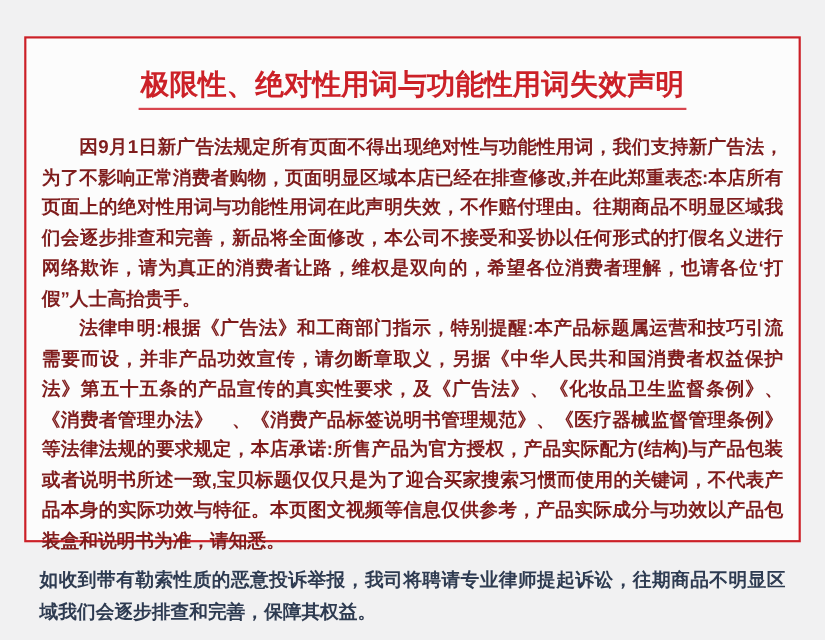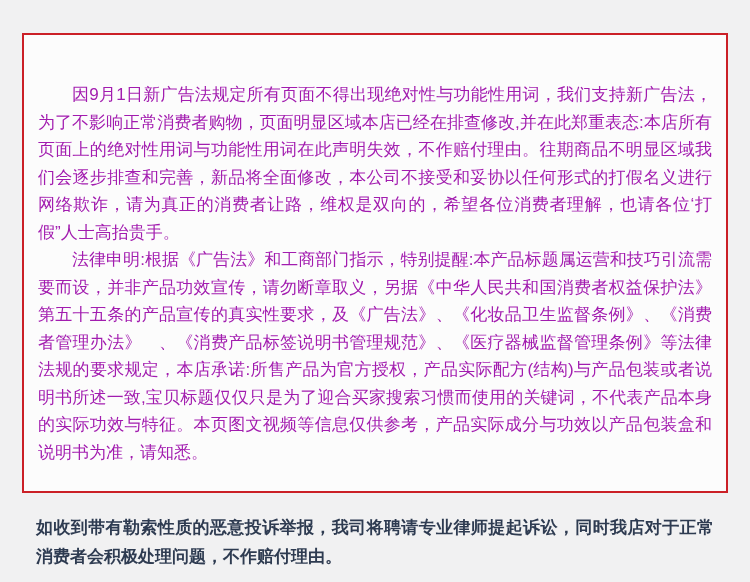--- a/index.html
+++ b/index.html
@@ -38,24 +38,24 @@
     font-size: 26px;
     line-height: 30px;
     font-weight: bold;
     color: #cc2128;
     padding: 0 2px 7px 2px;
     border-bottom: 2px solid #d8454e;
     white-space: nowrap;
   }
   .notice-paragraph {
     margin: 0;
-    color: #a21caf;
+    color: #7f1d1d;
     font-size: 17px;
     line-height: 27.5px;
-    font-weight: normal;
+    font-weight: bold;
     text-indent: 2em;
     text-align: justify;
   }
   .notice-paragraph.first {
     margin-top: 20px;
   }
   .notice-paragraph.second {
   }
   .footer-note {
     position: absolute;
@@ -70,22 +70,25 @@
     text-align: justify;
   }
 </style>
 </head>
 <body>
 
 <div class="page">
 
   <div class="notice-card">
 
+    <div class="title-wrap">
+      <span class="notice-title">极限性、绝对性用词与功能性用词失效声明</span>
+    </div>
 
     <p class="notice-paragraph first">因9月1日新广告法规定所有页面不得出现绝对性与功能性用词，我们支持新广告法，为了不影响正常消费者购物，页面明显区域本店已经在排查修改,并在此郑重表态:本店所有页面上的绝对性用词与功能性用词在此声明失效，不作赔付理由。往期商品不明显区域我们会逐步排查和完善，新品将全面修改，本公司不接受和妥协以任何形式的打假名义进行网络欺诈，请为真正的消费者让路，维权是双向的，希望各位消费者理解，也请各位‘打假”人士高抬贵手。</p>
 
     <p class="notice-paragraph second">法律申明:根据《广告法》和工商部门指示，特别提醒:本产品标题属运营和技巧引流需要而设，并非产品功效宣传，请勿断章取义，另据《中华人民共和国消费者权益保护法》第五十五条的产品宣传的真实性要求，及《广告法》、《化妆品卫生监督条例》、《消费者管理办法》　、《消费产品标签说明书管理规范》、《医疗器械监督管理条例》等法律法规的要求规定，本店承诺:所售产品为官方授权，产品实际配方(结构)与产品包装或者说明书所述一致,宝贝标题仅仅只是为了迎合买家搜索习惯而使用的关键词，不代表产品本身的实际功效与特征。本页图文视频等信息仅供参考，产品实际成分与功效以产品包装盒和说明书为准，请知悉。</p>
 
   </div>
 
-  <p class="footer-note">如收到带有勒索性质的恶意投诉举报，我司将聘请专业律师提起诉讼，同时我店对于正常消费者会积极处理问题，不作赔付理由。</p>
+  <p class="footer-note">如收到带有勒索性质的恶意投诉举报，我司将聘请专业律师提起诉讼，往期商品不明显区域我们会逐步排查和完善，保障其权益。</p>
 
 </div>
 
 </body></html>

